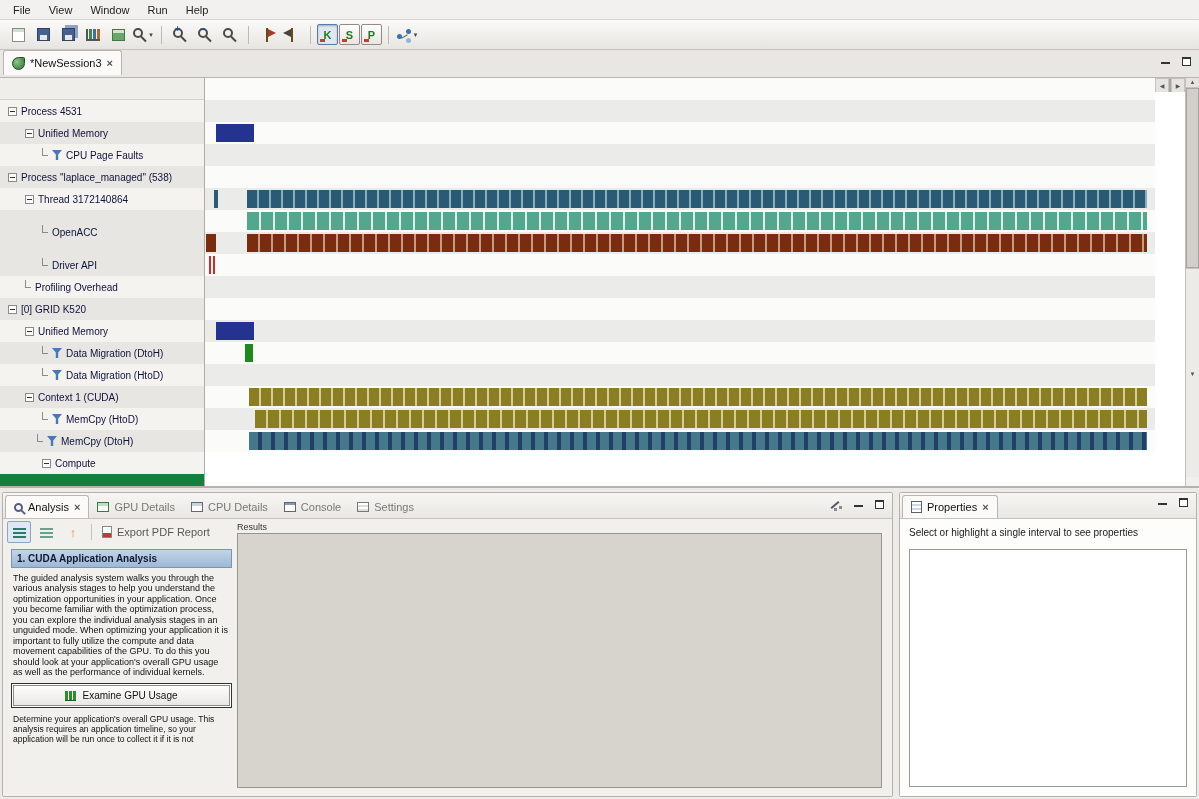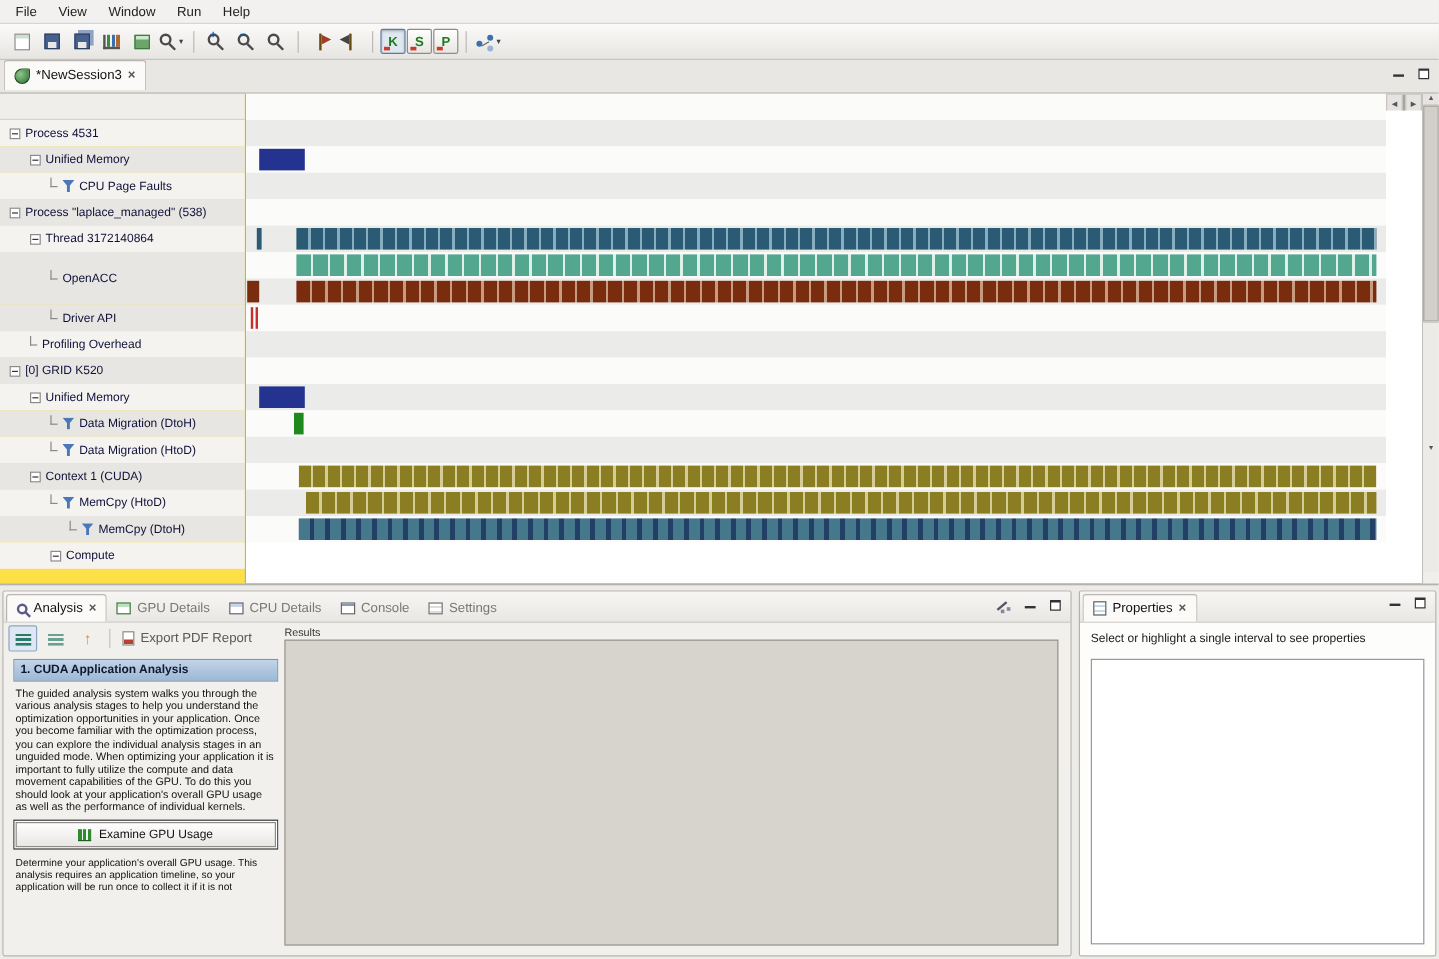--- a/index.html
+++ b/index.html
@@ -41,21 +41,21 @@
 .stab{height:25px;background:#fbfaf8;border:1px solid #b9b6b1;border-bottom:none;border-radius:3px 3px 0 0;display:flex;align-items:center;gap:5px;padding:0 8px;font-size:11px;color:#111}
 .session-icon{width:13px;height:13px;background:radial-gradient(circle at 35% 35%,#8cc88c,#2e6e32);border-radius:50% 10% 50% 50%;border:1px solid #1e4e22}
 .close{color:#555;font-size:11px;font-weight:bold;line-height:1;cursor:pointer}
 .winbtns{position:absolute;right:8px;top:7px;display:flex;gap:12px;align-items:center}
 .bl-tabs .winbtns,.br-tabs .winbtns{top:5px}
 .min-icon{width:9px;height:5px;border-bottom:2px solid #333}
 .max-icon{width:9px;height:9px;border:1px solid #333;border-top:2px solid #333;background:#fff}
 
 
 .main{display:flex;height:410px;background:#fff;border-bottom:2px solid #b5b2ad}
-.tree{width:205px;background:#fde047;border-right:1px solid #b0ada8;flex:none;display:flex;flex-direction:column}
+.tree{width:205px;background:#15803d;border-right:1px solid #b0ada8;flex:none;display:flex;flex-direction:column}
 .tree-spacer{height:22px;border-bottom:1px solid #d5d3cf;background:#efeeeb}
 .tree-row{display:flex;align-items:center;font-size:10px;color:#10103a;gap:4px;overflow:hidden;white-space:nowrap;flex:none}
 .tree-row.even{background:#f4f3f0}
 .tree-row.odd{background:#e7e6e2}
 .minus{width:9px;height:9px;border:1px solid #8a8a8a;background:#fff;position:relative;flex:none}
 .minus::after{content:'';position:absolute;left:1px;right:1px;top:3px;height:1px;background:#333}
 .branch{width:6px;height:8px;border-left:1px solid #8a8a8a;border-bottom:1px solid #8a8a8a;margin-top:-6px;flex:none}
 .funnel{width:10px;height:10px;background:#4a77b8;clip-path:polygon(0 0,100% 0,62% 45%,62% 100%,38% 100%,38% 45%);flex:none}
 .canvas{flex:1;display:flex;flex-direction:row;min-width:0}
 .ruler{height:22px;background:#fdfdfc;border-bottom:1px solid #b5b2ad;position:relative;overflow:hidden}
@@ -249,21 +249,21 @@
         </div>
         <div class="tree-row odd" style="height: 22px; padding-left: 25px;">
           <div class="minus"></div>
           <span>Context 1 (CUDA)</span>
         </div>
         <div class="tree-row even" style="height: 22px; padding-left: 42px;">
           <div class="branch"></div>
           <div class="funnel"></div>
           <span>MemCpy (HtoD)</span>
         </div>
-        <div class="tree-row odd" style="height: 22px; padding-left: 58px;">
+        <div class="tree-row odd" style="height: 22px; padding-left: 37px;">
           <div class="branch"></div>
           <div class="funnel"></div>
           <span>MemCpy (DtoH)</span>
         </div>
         <div class="tree-row even" style="height: 22px; padding-left: 42px;">
           <div class="minus"></div>
           <span>Compute</span>
         </div>
       </div>
   </div>

